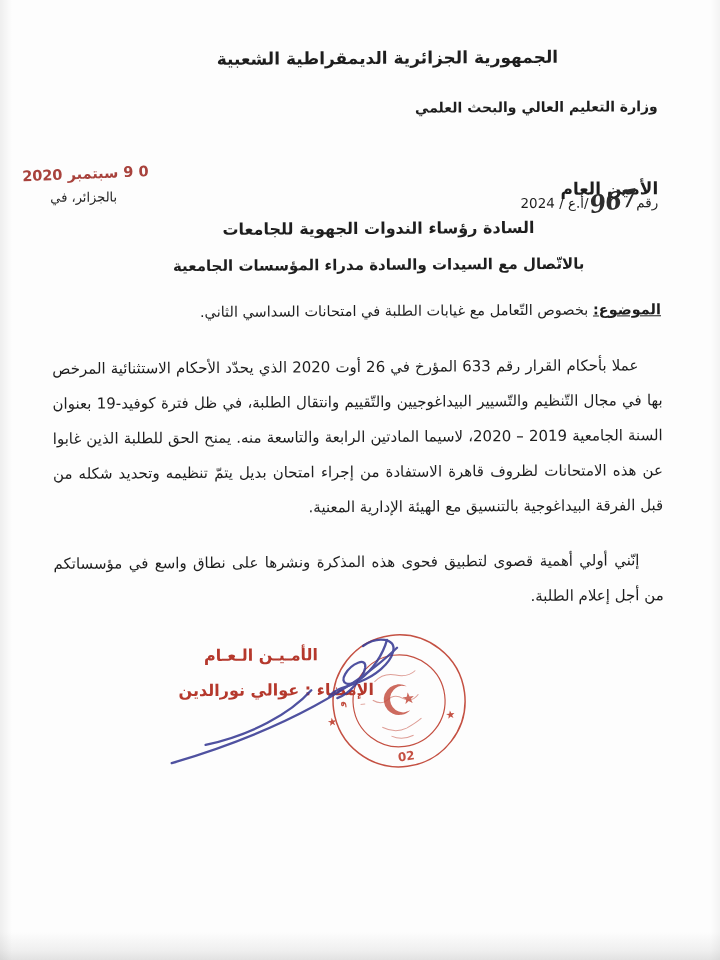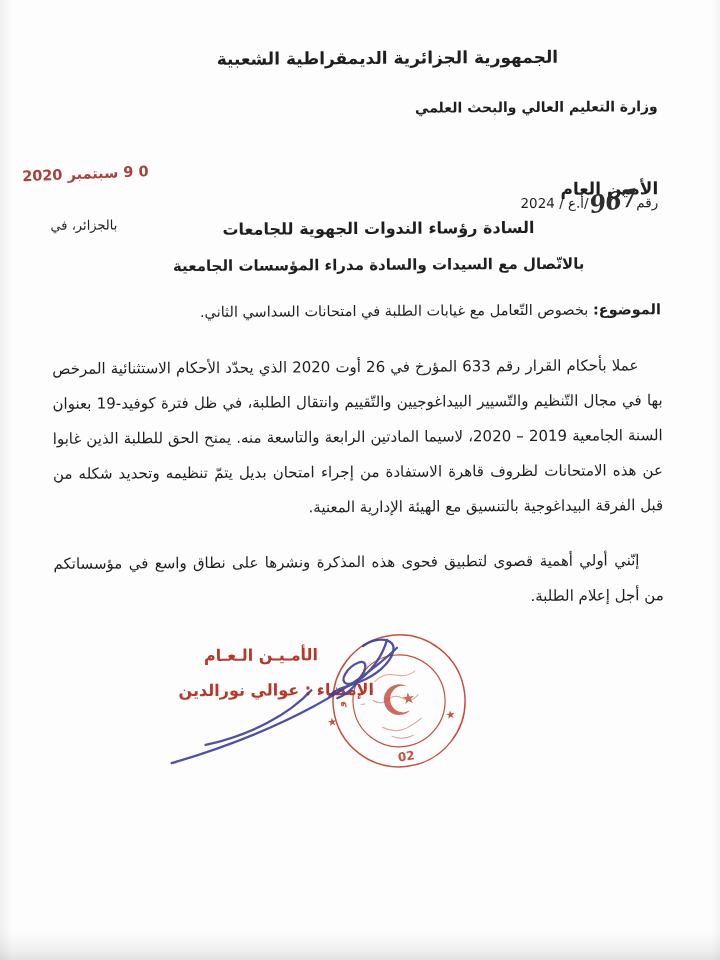--- a/index.html
+++ b/index.html
@@ -18,29 +18,29 @@
   .ministry{top:100px;right:60px;font-weight:bold;font-size:14px;}
   .office-title{top:144px;right:60px;font-weight:bold;font-size:17px;margin-top:36px;}
 
   .ref-line{top:186px;right:60px;font-size:13.5px;direction:rtl;white-space:nowrap;}
   .ref-number{display:inline-block;font-family:"DejaVu Serif",serif;font-style:italic;
     font-size:24px;font-weight:bold;color:#2d2d2d;transform:rotate(-9deg);
     margin:0 -4px;position:relative;top:2px;letter-spacing:-1px;}
 
   .date-stamp{top:164px;left:24px;color:#a8423c;font-weight:bold;font-size:14.5px;
     letter-spacing:1px;transform:rotate(-2deg);direction:rtl;white-space:nowrap;}
-  .place-line{top:188px;left:52px;font-size:13px;margin-top:28px;}
+  .place-line{top:188px;left:52px;font-size:13px;}
 
   .addressee-1{top:219px;left:55px;width:650px;text-align:center;
     font-weight:bold;font-size:16px;}
   .addressee-2{top:256px;left:55px;width:650px;text-align:center;
     font-weight:bold;font-size:15px;}
 
   .subject-line{top:303px;right:58px;left:50px;font-size:14.5px;direction:rtl;}
-  .subject-label{font-weight:bold;}
+  .subject-label{font-weight:bold;text-decoration:underline;}
 
   .body-par{right:57px;left:53px;font-size:15px;line-height:35px;
     text-align:justify;direction:rtl;text-indent:24px;}
   .p1{top:350px;}
   .p2{top:545px;}
 
   .sig-title{top:645px;right:355px;width:210px;text-align:center;color:#b5382c;
     font-weight:bold;font-size:16px;letter-spacing:3px;white-space:nowrap;}
   .sig-name{top:680px;right:320px;width:250px;text-align:center;color:#b5382c;
     font-weight:bold;font-size:16px;white-space:nowrap;}

